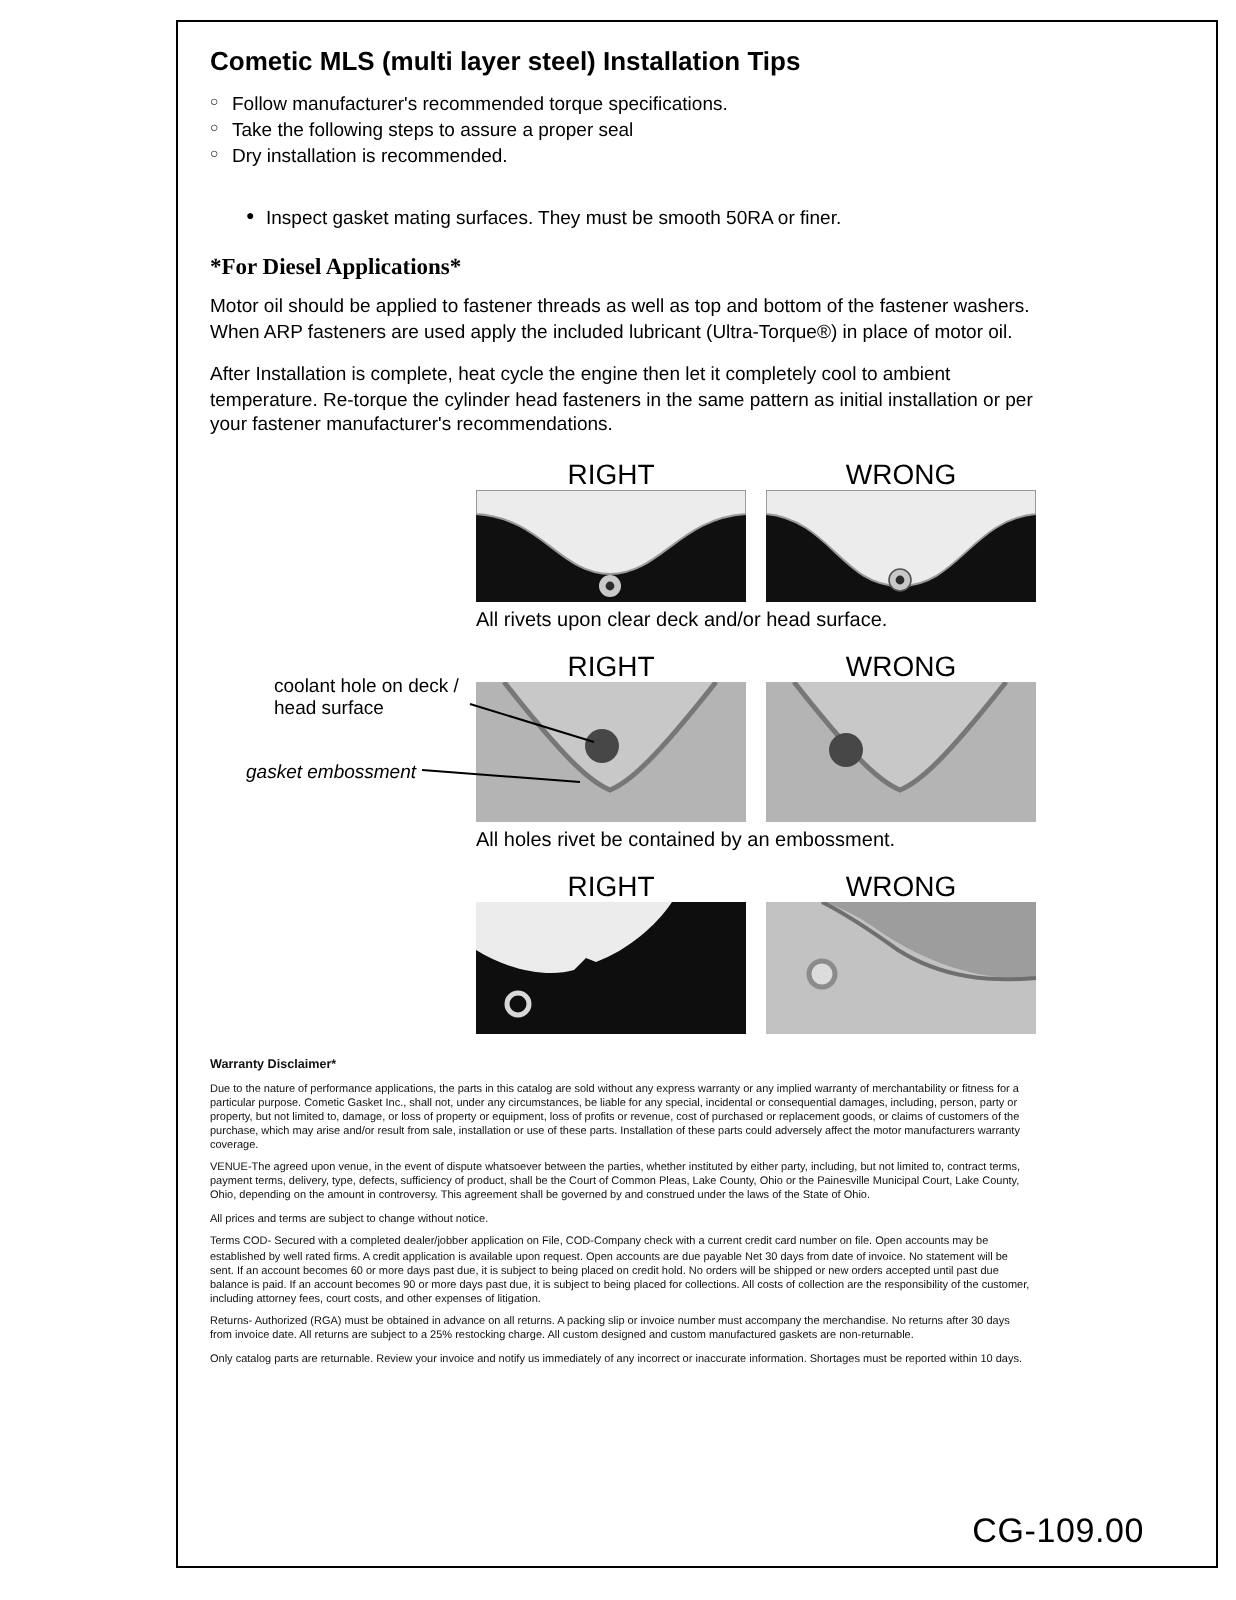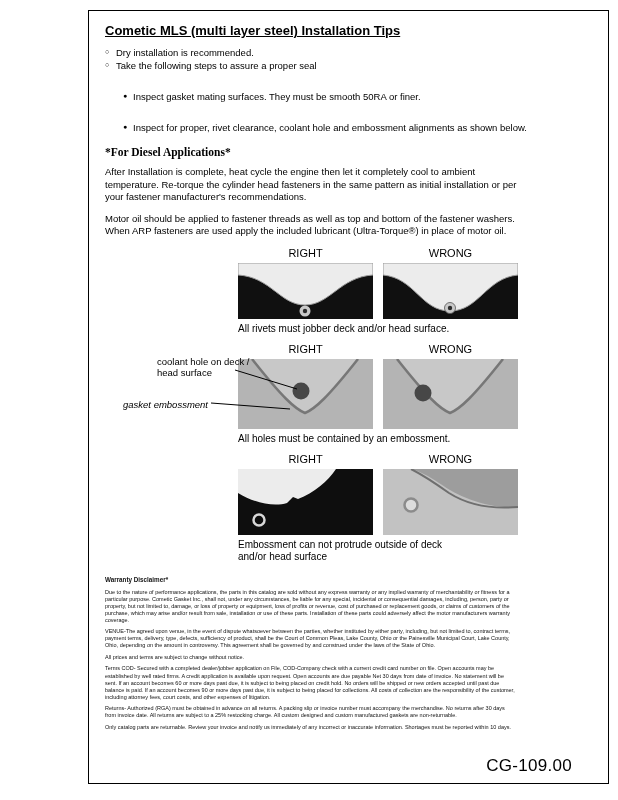--- a/index.html
+++ b/index.html
@@ -5,64 +5,64 @@
   * { margin:0; padding:0; box-sizing:border-box; }
   html,body { background:#fff; }
   body {
     width:618px; height:800px; position:relative; overflow:hidden;
     font-family:"Liberation Sans", sans-serif; color:#000;
   }
   .frame {
     position:absolute; left:88px; top:10px; width:521px; height:774px;
     border:1px solid #000; padding:12px 14px 0 16px;
   }
-  .title { font-size:13px; font-weight:bold; text-decoration:underline; margin-bottom:9px; }
+  .title { font-size:13px; font-weight:bold; margin-bottom:9px; }
   .bullets { list-style:none; font-size:9.5px; }
   .bullets li { position:relative; padding-left:11px; margin-bottom:2px; width:430px; }
   li.b1::before { content:"○"; position:absolute; left:0; top:1px; font-size:7px; }
   li.b2 { margin-left:17px;margin-top:20px; }
   li.b2::before { content:"●"; position:absolute; left:1px; top:1px; font-size:7px; }
   .diesel-heading { font-size:11.5px; font-weight:bold; margin:13px 0 8px;font-family:Liberation Serif, serif; }
   .para { font-size:9.5px; line-height:1.32; width:420px; margin-bottom:9px; }
   .note { margin-bottom:3px; }
   .diagrams { margin-top:5px; }
   .diag-row { position:relative; width:100%; }
-  .labels { display:flex; margin-left:133px; width:280px; font-size:11px; height:15px; }
+  .labels { display:flex; margin-left:133px; width:280px; font-size:14px; height:15px; }
   .labels span { width:135px; text-align:center; }
   .labels span + span { margin-left:10px; }
   .panels { display:flex; gap:10px; margin-left:133px; margin-top:1px; }
   .panels svg { display:block; }
   .caption { font-size:10px; margin:4px 0 9px 133px; }
   .caption-narrow { width:225px; line-height:1.25; }
   .annot { position:absolute; font-size:9.5px; line-height:1.22; z-index:3; }
-  .annot1 { left:52px; top:13px; width:94px; }
+  .annot1 { left:32px; top:13px; width:94px; }
   .annot2 { left:18px; top:56px; width:110px;font-style:italic; }
   .leader-lines { position:absolute; left:0; top:0; z-index:2; pointer-events:none; }
   .disclaimer { margin-top:12px; width:412px; font-size:5.5px; line-height:1.28; color:#111; }
   .disclaimer h3 { font-size:6.3px; font-weight:bold; margin-bottom:5px; }
   .disclaimer p { margin-bottom:4.5px; }
   .footer { position:absolute; right:36px; bottom:7px; font-size:17px; letter-spacing:0.3px; }
 </style>
 </head>
 <body>
 
 <div class="frame">
 
   <h1 class="title">Cometic MLS (multi layer steel) Installation Tips</h1>
 
   <ul class="bullets">
+    <li class="b1">Follow manufacturer's recommended torque specifications.</li>
+    <li class="b1">Take the following steps to assure a proper seal</li>
     <li class="b1">Dry installation is recommended.</li>
-    <li class="b1">Take the following steps to assure a proper seal</li>
     <li class="b2">Inspect gasket mating surfaces.  They must be smooth 50RA or finer.</li>
-    <li class="b2">Inspect for proper, rivet clearance, coolant hole and embossment alignments as shown below.</li>
   </ul>
 
   <h2 class="diesel-heading">*For Diesel Applications*</h2>
+  <p class="para">Motor oil should be applied to fastener threads as well as top and bottom of the fastener washers. When ARP fasteners are used apply the included lubricant (Ultra-Torque®) in place of motor oil.</p>
   <p class="para">After Installation is complete, heat cycle the engine then let it completely cool to ambient temperature. Re-torque the cylinder head fasteners in the same pattern as initial installation or per your fastener manufacturer's recommendations.</p>
-  <p class="para">Motor oil should be applied to fastener threads as well as top and bottom of the fastener washers. When ARP fasteners are used apply the included lubricant (Ultra-Torque®) in place of motor oil.</p>
 
   <div class="diagrams">
 
     <div class="diag-row">
       <div class="labels">
         <span>RIGHT</span>
         <span>WRONG</span>
       </div>
       <div class="panels">
         <svg width="135" height="56" viewBox="0 0 135 56">
@@ -71,21 +71,21 @@
           <circle cx="67" cy="48" r="5.5" fill="#c9c9c9"></circle>
           <circle cx="67" cy="48" r="2.2" fill="#2b2b2b"></circle>
         </svg>
         <svg width="135" height="56" viewBox="0 0 135 56">
           <rect width="135" height="56" fill="#101010"></rect>
           <path d="M0 0 H135 V12 C103 15 96 48 67 48 C38 48 32 15 0 12 Z" fill="#ececec" stroke="#9a9a9a" stroke-width="1"></path>
           <circle cx="67" cy="45" r="5.5" fill="#c9c9c9" stroke="#555" stroke-width="0.8"></circle>
           <circle cx="67" cy="45" r="2.2" fill="#2b2b2b"></circle>
         </svg>
       </div>
-      <p class="caption">All rivets must jobber deck and/or head surface.</p>
+      <p class="caption">All rivets upon clear deck and/or head surface.</p>
     </div>
 
     <div class="diag-row">
       <svg class="leader-lines" width="230" height="100" viewBox="0 0 230 100">
         <line x1="130" y1="27" x2="192" y2="46" stroke="#000" stroke-width="1"></line>
         <line x1="106" y1="60" x2="185" y2="66" stroke="#000" stroke-width="1"></line>
       </svg>
       <div class="annot annot1">coolant hole on deck / head surface</div>
       <div class="annot annot2">gasket embossment</div>
       <div class="labels">
@@ -99,42 +99,41 @@
           <path d="M14 0 C44 38 57 50 67 54 C77 50 90 38 120 0" fill="none" stroke="#777777" stroke-width="2.5"></path>
           <circle cx="63" cy="32" r="8.5" fill="#474747"></circle>
         </svg>
         <svg width="135" height="70" viewBox="0 0 135 70">
           <rect width="135" height="70" fill="#b4b4b4"></rect>
           <path d="M14 0 C44 38 57 50 67 54 C77 50 90 38 120 0 Z" fill="#c8c8c8"></path>
           <path d="M14 0 C44 38 57 50 67 54 C77 50 90 38 120 0" fill="none" stroke="#777777" stroke-width="2.5"></path>
           <circle cx="40" cy="34" r="8.5" fill="#474747"></circle>
         </svg>
       </div>
-      <p class="caption">All holes must be contained by an embossment.</p>
+      <p class="caption">All holes rivet be contained by an embossment.</p>
     </div>
 
     <div class="diag-row">
       <div class="labels">
         <span>RIGHT</span>
         <span>WRONG</span>
       </div>
       <div class="panels">
         <svg width="135" height="66" viewBox="0 0 135 66">
           <rect width="135" height="66" fill="#0e0e0e"></rect>
           <path d="M0 0 H98 C90 12 76 24 60 30 L55 28 L49 34 C36 38 16 34 0 24 Z" fill="#ececec"></path>
           <circle cx="21" cy="51" r="5.5" fill="#0e0e0e" stroke="#d8d8d8" stroke-width="2.5"></circle>
         </svg>
         <svg width="135" height="66" viewBox="0 0 135 66">
           <rect width="135" height="66" fill="#c2c2c2"></rect>
           <path d="M28 0 H135 V38 C104 40 76 28 56 14 C46 7 36 2 28 0 Z" fill="#9d9d9d"></path>
           <path d="M28 0 C40 6 52 14 66 24 C88 38 112 40 135 38" fill="none" stroke="#6f6f6f" stroke-width="2"></path>
           <circle cx="28" cy="36" r="6.5" fill="#dcdcdc" stroke="#8b8b8b" stroke-width="2.5"></circle>
         </svg>
       </div>
-      <p class="caption caption-narrow">Embossment can not protrude outside of deck and/or head surface</p>
     </div>
 
   </div>
 
   <div class="disclaimer">
     <h3>Warranty Disclaimer*</h3>
     <p>Due to the nature of performance applications, the parts in this catalog are sold without any express warranty or any implied warranty of merchantability or fitness for a particular purpose.  Cometic Gasket Inc., shall not, under any circumstances, be liable for any special, incidental or consequential damages, including, person, party or property, but not limited to, damage, or loss of property or equipment, loss of profits or revenue, cost of purchased or replacement goods, or claims of customers of the purchase, which may arise and/or result from sale, installation or use of these parts.  Installation of these parts could adversely affect the motor manufacturers warranty coverage.</p>
     <p>VENUE-The agreed upon venue, in the event of dispute whatsoever between the parties, whether instituted by either party, including, but not limited to, contract terms, payment terms, delivery, type, defects, sufficiency of product, shall be the Court of Common Pleas, Lake County, Ohio or the Painesville Municipal Court, Lake County, Ohio, depending on the amount in controversy. This agreement shall be governed by and construed under the laws of the State of Ohio.</p>
     <p>All prices and terms are subject to change without notice.</p>
     <p>Terms COD- Secured with a completed dealer/jobber application on File, COD-Company check with a current credit card number on file.  Open accounts may be established by well rated firms.  A credit application is available upon request.  Open accounts are due payable Net 30 days from date of invoice.  No statement will be sent.  If an account becomes 60 or more days past due, it is subject to being placed on credit hold.  No orders will be shipped or new orders accepted until past due balance is paid.  If an account becomes 90 or more days past due, it is subject to being placed for collections.  All costs of collection are the responsibility of the customer, including attorney fees, court costs, and other expenses of litigation.</p>

